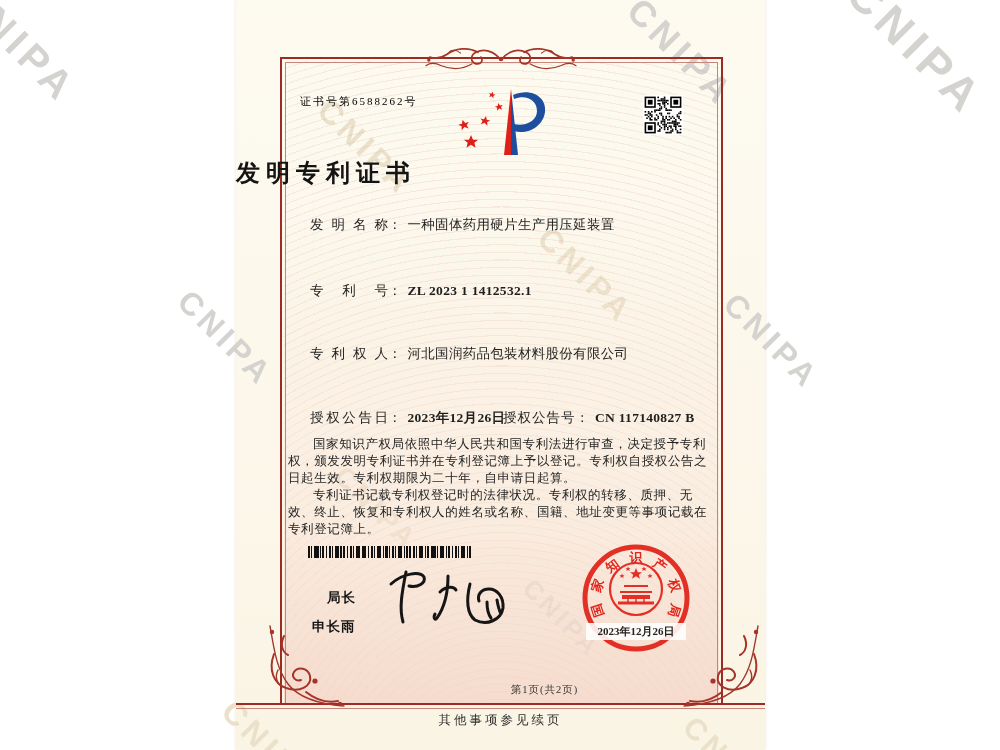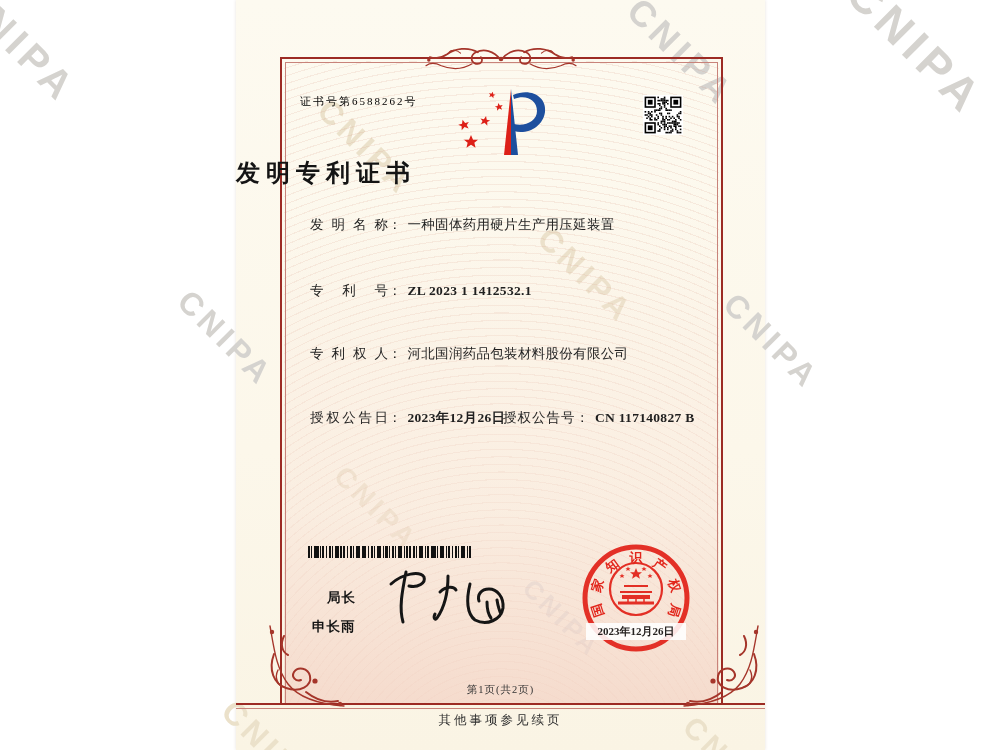--- a/index.html
+++ b/index.html
@@ -108,21 +108,21 @@
     position:absolute;left:50%;top:50%;
     font-size:13px;font-weight:bold;color:var(--seal-red,#e2261c);
     font-family:"Liberation Serif",serif;
   }
   .seal-date{
     position:absolute;left:6px;top:81px;width:100px;text-align:center;
     font-size:11px;font-weight:bold;color:#262220;
     background:rgba(255,255,255,.88);padding:1px 0;letter-spacing:0;
   }
 
-  .page-info{position:absolute;left:0;top:683px;width:100%;text-align:center;font-size:10.5px;color:#333;letter-spacing:1px;}
+  .page-info{position:absolute;left:0;top:683px;width:100%;text-align:center;font-size:10.5px;color:#333;letter-spacing:1px;padding-left:44px;}
   .foot-note{position:absolute;left:0;top:712px;width:100%;text-align:center;font-size:12.5px;color:#2e2e2e;letter-spacing:3px;}
 </style>
 </head>
 <body>
 
 <div class="page"></div>
 
 <div class="wm-layer">
   <span class="wm wm1">CNIPA</span>
   <span class="wm wm2">CNIPA</span>
@@ -362,20 +362,24 @@
   <div class="row" style="top:345px">
     <span class="lbl">专利权人</span><span class="colon">：</span><span class="val">河北国润药品包装材料股份有限公司</span>
   </div>
   <div class="row" style="top:409px">
     <span class="lbl">授权公告日</span><span class="colon">：</span><span class="val" style="font-weight:bold">2023年12月26日</span>
     <span class="pair2">
       <span class="lbl2">授权公告号</span><span class="colon">：</span><span class="val" style="font-weight:bold">CN 117140827 B</span>
     </span>
   </div>
 
+  <div class="paras">
+    <p>国家知识产权局依照中华人民共和国专利法进行审查，决定授予专利权，颁发发明专利证书并在专利登记簿上予以登记。专利权自授权公告之日起生效。专利权期限为二十年，自申请日起算。</p>
+    <p>专利证书记载专利权登记时的法律状况。专利权的转移、质押、无效、终止、恢复和专利权人的姓名或名称、国籍、地址变更等事项记载在专利登记簿上。</p>
+  </div>
 
   <div class="barcode"></div>
   <div class="sig-title">局长</div>
   <div class="sig-name">申长雨</div>
 
   <svg class="signature" viewBox="0 0 145 90">
     <g stroke="#151515" fill="none" stroke-width="3" stroke-linecap="round" stroke-linejoin="round">
       <path d="M24,16 C20,36 17,52 21,66 M9,28 C21,17 38,15 42,21 C44,27 36,32 27,30"></path>
       <path d="M58,36 C64,30 72,30 74,34 M66,20 C66,36 62,52 55,62 C53,65 51,62 53,58"></path>
       <path d="M88,28 C84,44 85,58 93,64 C105,70 119,64 121,52 C122,41 115,33 107,33 C99,33 95,39 97,45 M105,46 C105,52 106,58 109,62 M115,44 C116,50 117,54 119,58"></path>

